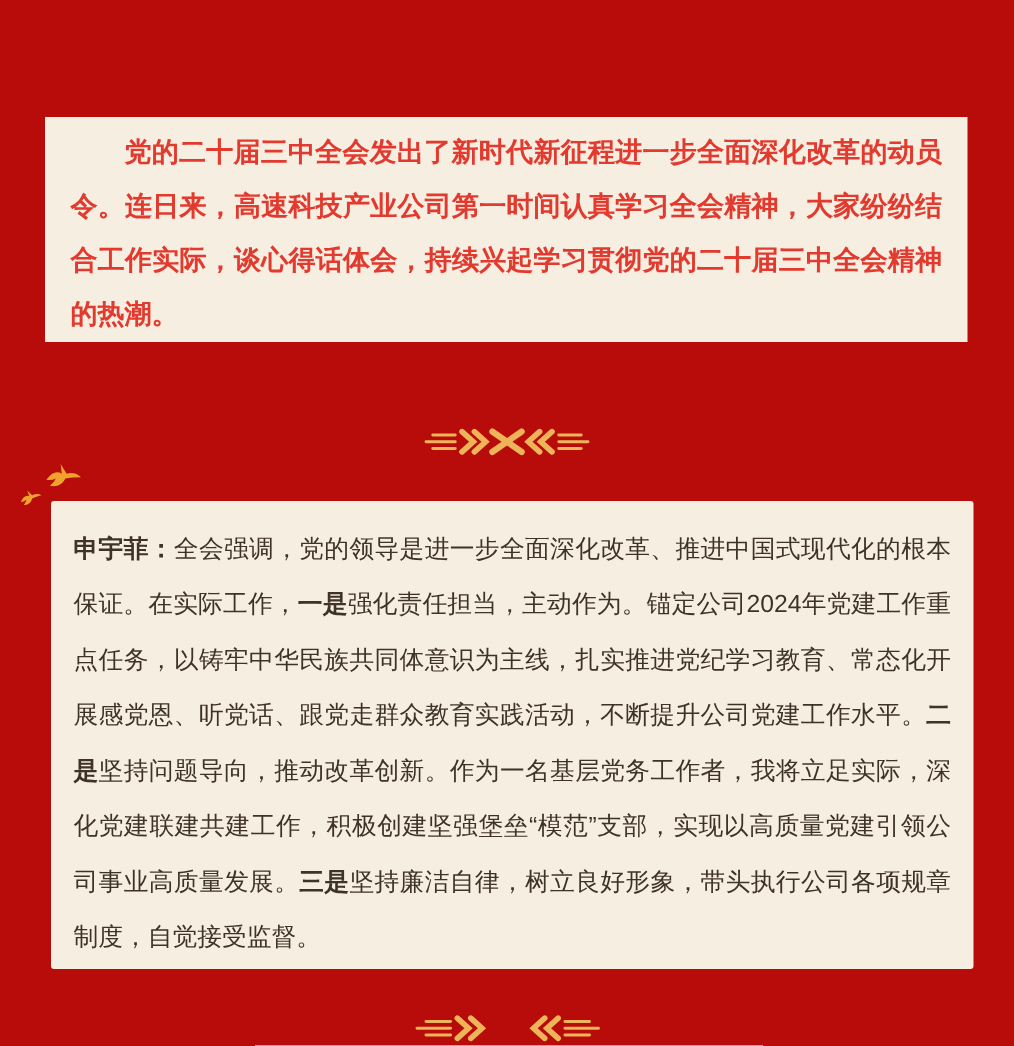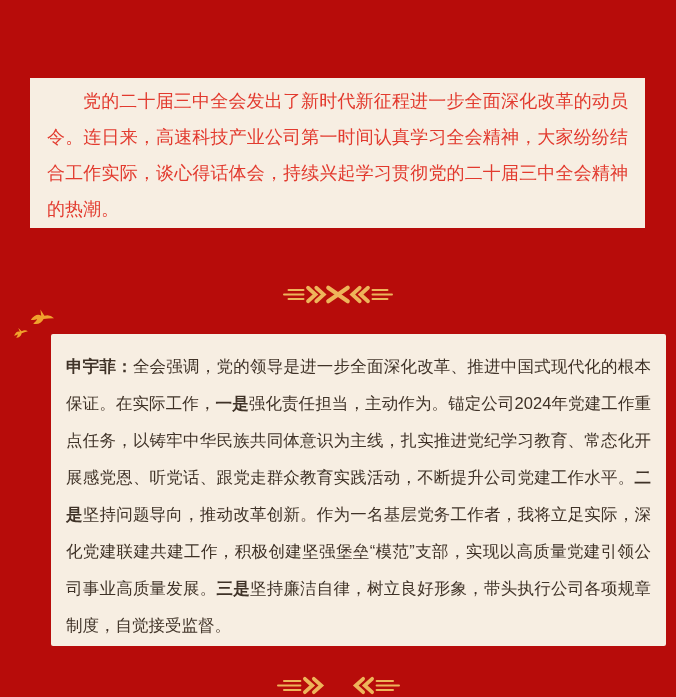--- a/index.html
+++ b/index.html
@@ -33,35 +33,35 @@
   .editor-box{
     position:absolute;left:30px;top:78px;
     width:615px;height:150px;
     background:var(--panel);
     overflow:hidden;
   }
   .editor-box p{
     padding:5px 17px;
     color:var(--editor-text);
     font-size:18px;line-height:36px;
-    text-align:justify;text-indent:2em;
+    text-align:justify;text-indent:2em;font-weight:bold;
   }
   .divider{
     position:absolute;left:0;width:100%;
     display:flex;justify-content:center;
     color:var(--accent-gold);
   }
   .divider-top{top:283px;}
   .divider-bottom{top:674px;}
   .divider svg{display:block;}
   .dove{position:absolute;color:var(--dove-gold);}
   .dove-large{left:30px;top:309px;width:24px;height:20px;}
   .dove-small{left:13px;top:326px;width:15px;height:13px;transform:rotate(-14deg);}
   .speech-box{
-    position:absolute;left:51px;top:334px;
+    position:absolute;left:34px;top:334px;
     width:615px;height:312px;
     background:var(--panel);
     border-radius:2px;
     overflow:hidden;
   }
   .speech-box p{
     padding:14px 15px;
     color:var(--body-text);
     font-size:16.5px;line-height:37px;
     text-align:justify;

